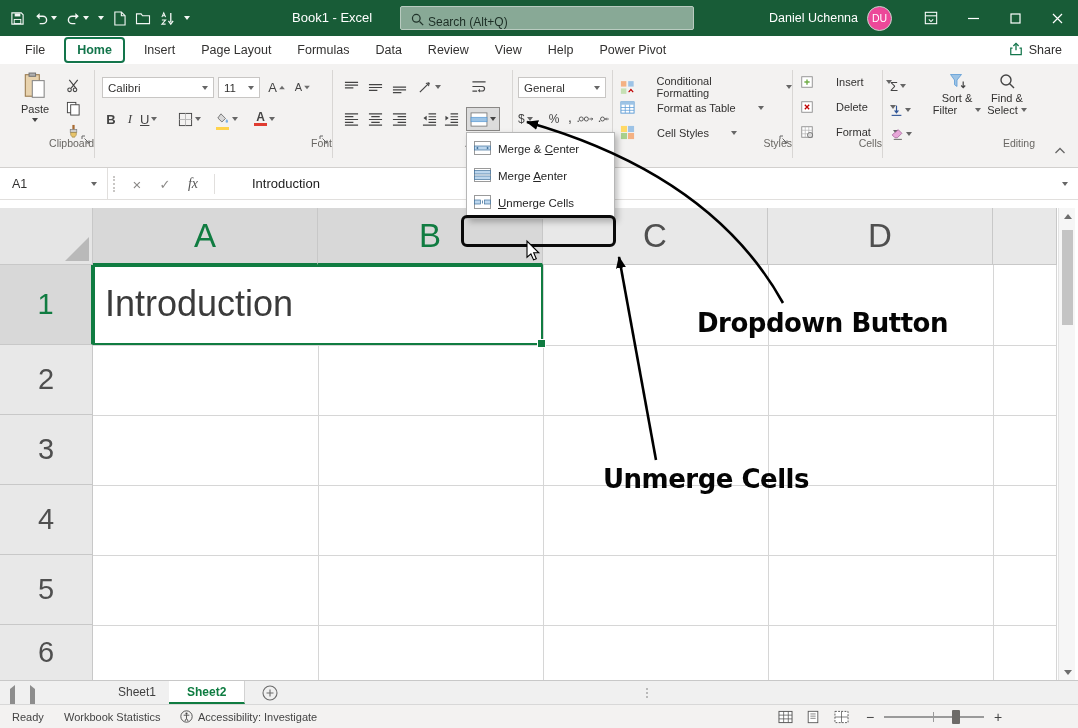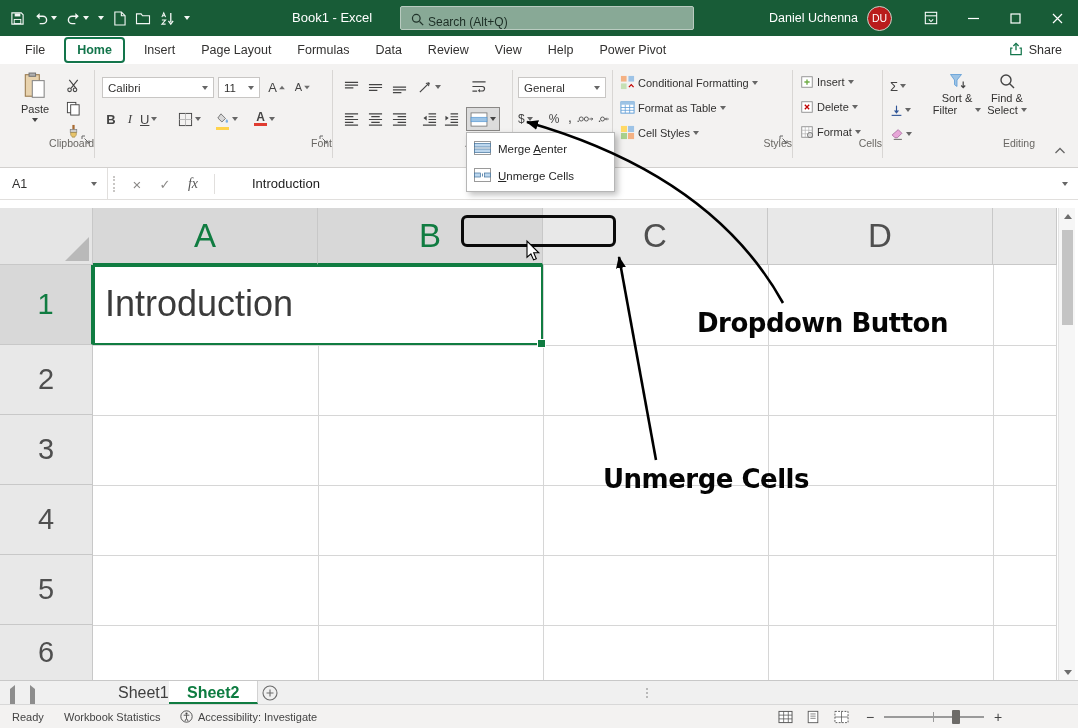--- a/index.html
+++ b/index.html
@@ -16,39 +16,39 @@
 
   
   .titlebar{position:absolute;left:0;top:0;width:1078px;height:36px;background:#185c37;color:#fff}
   .qat{position:absolute;left:10px;top:0;height:36px;display:flex;align-items:center;gap:9px}
   .qat .it{display:flex;align-items:center;gap:2px;opacity:.95}
   .dim{opacity:.45}
   .doc-title{position:absolute;left:292px;top:0;line-height:36px;font-size:13px;color:#fff}
   .searchbox{position:absolute;left:400px;top:6px;width:294px;height:24px;background:#88a996;border:1px solid #b9cbc0;border-radius:2px;display:flex;align-items:flex-end;gap:4px;padding-left:10px;color:#1d2f26;font-size:12px}
   .tb-right{position:absolute;right:0;top:0;height:36px;display:flex;align-items:center}
   .uname{font-size:12.5px;margin-right:9px}
-  .avatar{width:25px;height:25px;border-radius:50%;background:#b91c1c;border:1px solid #c4d6cb;color:#fff;font-size:10.5px;display:flex;align-items:center;justify-content:center;margin-right:18px}
+  .avatar{width:25px;height:25px;border-radius:50%;background:#ec4899;border:1px solid #c4d6cb;color:#fff;font-size:10.5px;display:flex;align-items:center;justify-content:center;margin-right:18px}
   .winbtn{width:42px;height:36px;display:flex;align-items:center;justify-content:center}
 
   
   .tabrow{position:absolute;left:0;top:36px;width:1078px;height:28px;background:#fff;display:flex;align-items:center;padding-left:12px}
   .rtab{padding:0 13px;font-size:12.5px;color:#323130;line-height:28px}
   .rtab-home{margin:0 6px;padding:1px 11px;line-height:20px;color:#13754b;font-weight:700;border:2px solid #13754b;border-radius:4px}
   .share{position:absolute;right:16px;top:36px;height:28px;display:flex;align-items:center;gap:6px;font-size:12.5px;color:#323130}
 
   
   .ribbon{position:absolute;left:0;top:64px;width:1078px;height:104px;background:#f3f2f1;border-bottom:1px solid #d2d0ce}
   .rgroup{position:absolute;top:0;height:90px}
   .gsep{position:absolute;top:6px;height:88px;width:1px;background:#d8d6d4}
   .glabel{position:absolute;bottom:5px;left:0;width:100%;text-align:right;font-size:10.5px;color:#696763}
   .launcher{position:absolute;bottom:6px;right:4px}
   .combo{position:absolute;height:21px;background:#fff;border:1px solid #c8c6c4;display:flex;align-items:center;font-size:11.5px;color:#323130;padding:0 5px;justify-content:space-between}
   .sicon{position:absolute;width:22px;height:22px;display:flex;align-items:center;justify-content:center;color:#444}
   .sicon2{position:absolute;height:24px;display:flex;align-items:center;gap:2px;color:#444}
-  .rowbtn{position:absolute;display:flex;align-items:center;gap:3px;font-size:11px;color:#323130}
+  .rowbtn{position:absolute;display:flex;align-items:center;gap:22px;font-size:11px;color:#323130}
   .bigbtn{position:absolute;display:flex;flex-direction:column;align-items:center;font-size:11px;color:#323130;text-align:center}
   .pressed{background:#dcdcdc;border:1px solid #8a8886}
   .bchar{font-weight:700;font-size:13px}
   .ichar{font-style:italic;font-size:13px;font-family:"Liberation Serif",serif}
   .uchar{text-decoration:underline;font-size:13px}
   .fc-bar{display:block;width:13px;height:3px;background:#e03c31;margin-top:0px}
   .yc-bar{display:block;width:13px;height:3px;background:#ffd34d}
 
   
   .fbar{position:absolute;left:0;top:168px;width:1078px;height:32px;background:#fff;border-bottom:1px solid #e1dfdd}
@@ -67,21 +67,21 @@
   .merged{position:absolute;left:0;top:0;width:450px;height:80px;background:#fff;border:2.5px solid #107c41;z-index:2;font-size:36px;color:#3b3b3b;line-height:74px;padding-left:10px}
   .fillh{position:absolute;right:-5px;bottom:-5px;width:9px;height:9px;background:#107c41;border:1.5px solid #fff}
 
   
   .vsb{position:absolute;left:1058px;top:208px;width:17px;height:472px;background:#f6f6f6;border-left:1px solid #e3e3e3}
   .vsb .thumb{position:absolute;left:3px;top:22px;width:11px;height:95px;background:#c4c4c4}
   .sbbtn{position:absolute;left:0;width:17px;height:16px;display:flex;align-items:center;justify-content:center}
 
   
   .sheetbar{position:absolute;left:0;top:680px;width:1078px;height:24px;background:#f0f0f0;border-top:1px solid #c8c8c8}
-  .stab{position:absolute;top:0;height:23px;line-height:23px;font-size:16px;color:#3f3f3f;text-align:center;border-right:1px solid #d2d2d2;padding:0 18px}
+  .stab{position:absolute;top:0;height:23px;line-height:23px;font-size:12px;color:#3f3f3f;text-align:center;border-right:1px solid #d2d2d2;padding:0 18px}
   .stab.active{background:#fff;color:#0e7c41;font-weight:700;border-bottom:2px solid #107c41}
 
   
   .statusbar{position:absolute;left:0;top:704px;width:1078px;height:24px;background:#f3f2f1;border-top:1px solid #d8d8d8;font-size:11px;color:#444}
   .sb-item{position:absolute;top:0;height:23px;display:flex;align-items:center;gap:5px}
   .zoomtrack{position:absolute;left:884px;top:11px;width:100px;height:2px;background:#9a9a9a}
   .zoomtick{position:absolute;left:933px;top:7px;width:1px;height:10px;background:#9a9a9a}
   .zoomthumb{position:absolute;left:952px;top:5px;width:8px;height:14px;background:#6d6b68;border-radius:1px}
 
   
@@ -642,20 +642,28 @@
     <span class="zoomtick"></span>
     <span class="zoomthumb"></span>
     <span class="sb-item" style="left:994px;font-size:14px">+</span>
     <span class="sb-item" style="left:1072px;width:52px;justify-content:flex-end">352%</span>
   </div>
 
   <div class="menu">
     <div class="mi">
       <span><svg width="17" height="14" viewBox="0 0 17 14">
             <rect x="0.5" y="0.5" width="16" height="13" fill="#fff" stroke="#9a9a9a"></rect>
+            <rect x="0.5" y="5" width="16" height="4" fill="#bdd7ee" stroke="#41719c" stroke-width="0.7"></rect>
+            <path d="M2 7l2.2-1.6v3.2zM15 7l-2.2-1.6v3.2z" fill="#41719c"></path>
+          </svg></span>
+      <span><span>Merge &amp; </span><span class="accel">C</span><span>enter</span></span>
+    </div>
+    <div class="mi">
+      <span><svg width="17" height="14" viewBox="0 0 17 14">
+            <rect x="0.5" y="0.5" width="16" height="13" fill="#fff" stroke="#9a9a9a"></rect>
             <rect x="0.5" y="2.5" width="16" height="3.5" fill="#bdd7ee" stroke="#41719c" stroke-width="0.7"></rect>
             <rect x="0.5" y="8" width="16" height="3.5" fill="#bdd7ee" stroke="#41719c" stroke-width="0.7"></rect>
           </svg></span>
       <span><span>Merge </span><span class="accel">A</span><span>enter</span></span>
     </div>
     <div class="mi">
       <span><svg width="17" height="14" viewBox="0 0 17 14">
             <rect x="0.5" y="0.5" width="16" height="13" fill="#fff" stroke="#9a9a9a"></rect>
             <rect x="0.5" y="5" width="6" height="4" fill="#bdd7ee" stroke="#41719c" stroke-width="0.7"></rect>
             <rect x="10.5" y="5" width="6" height="4" fill="#bdd7ee" stroke="#41719c" stroke-width="0.7"></rect>

